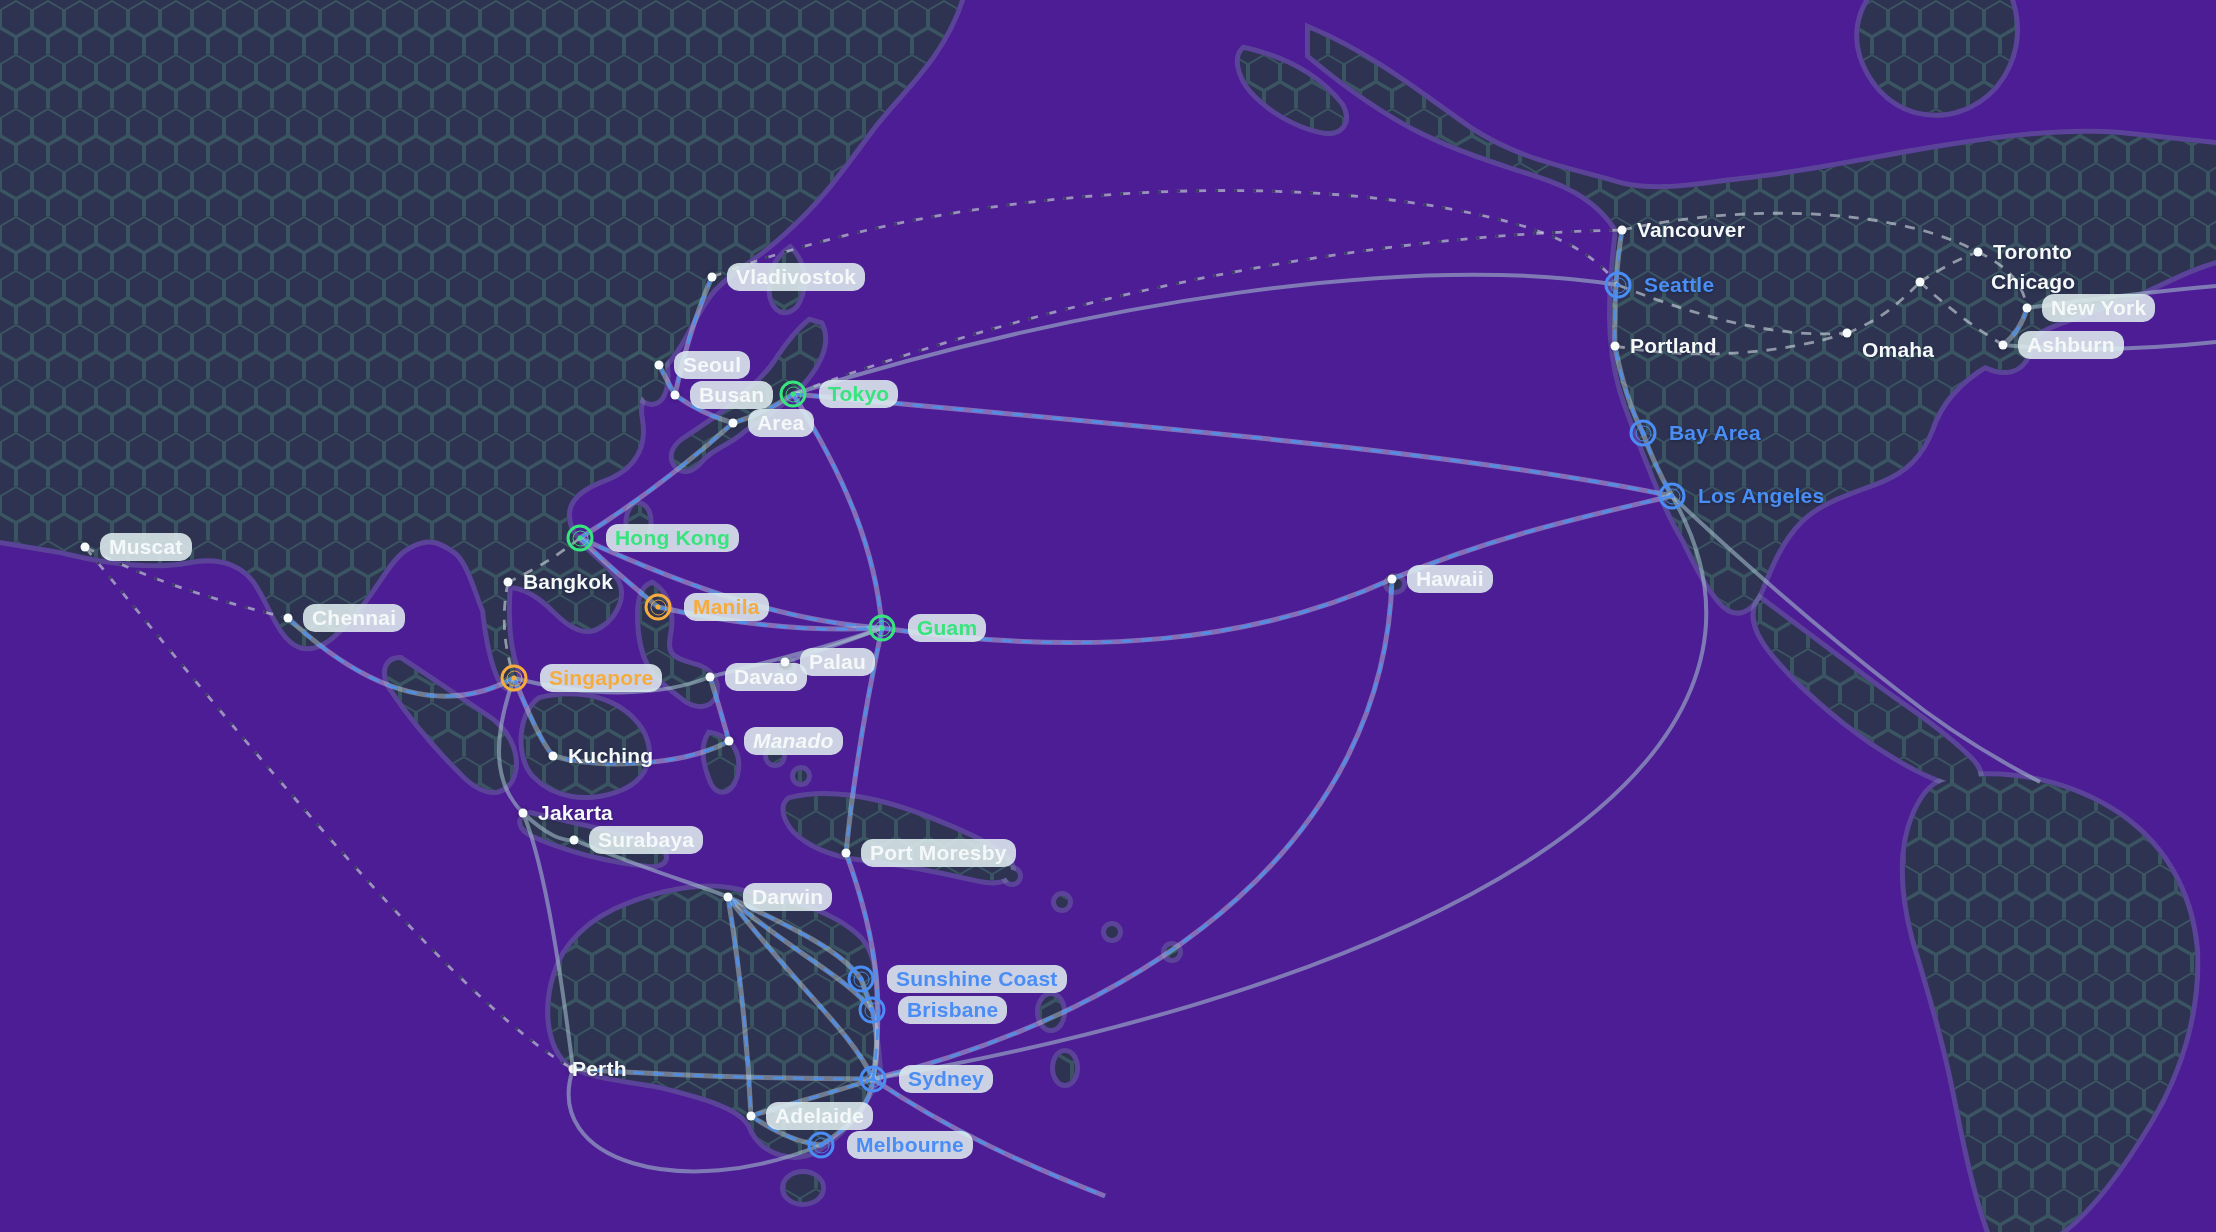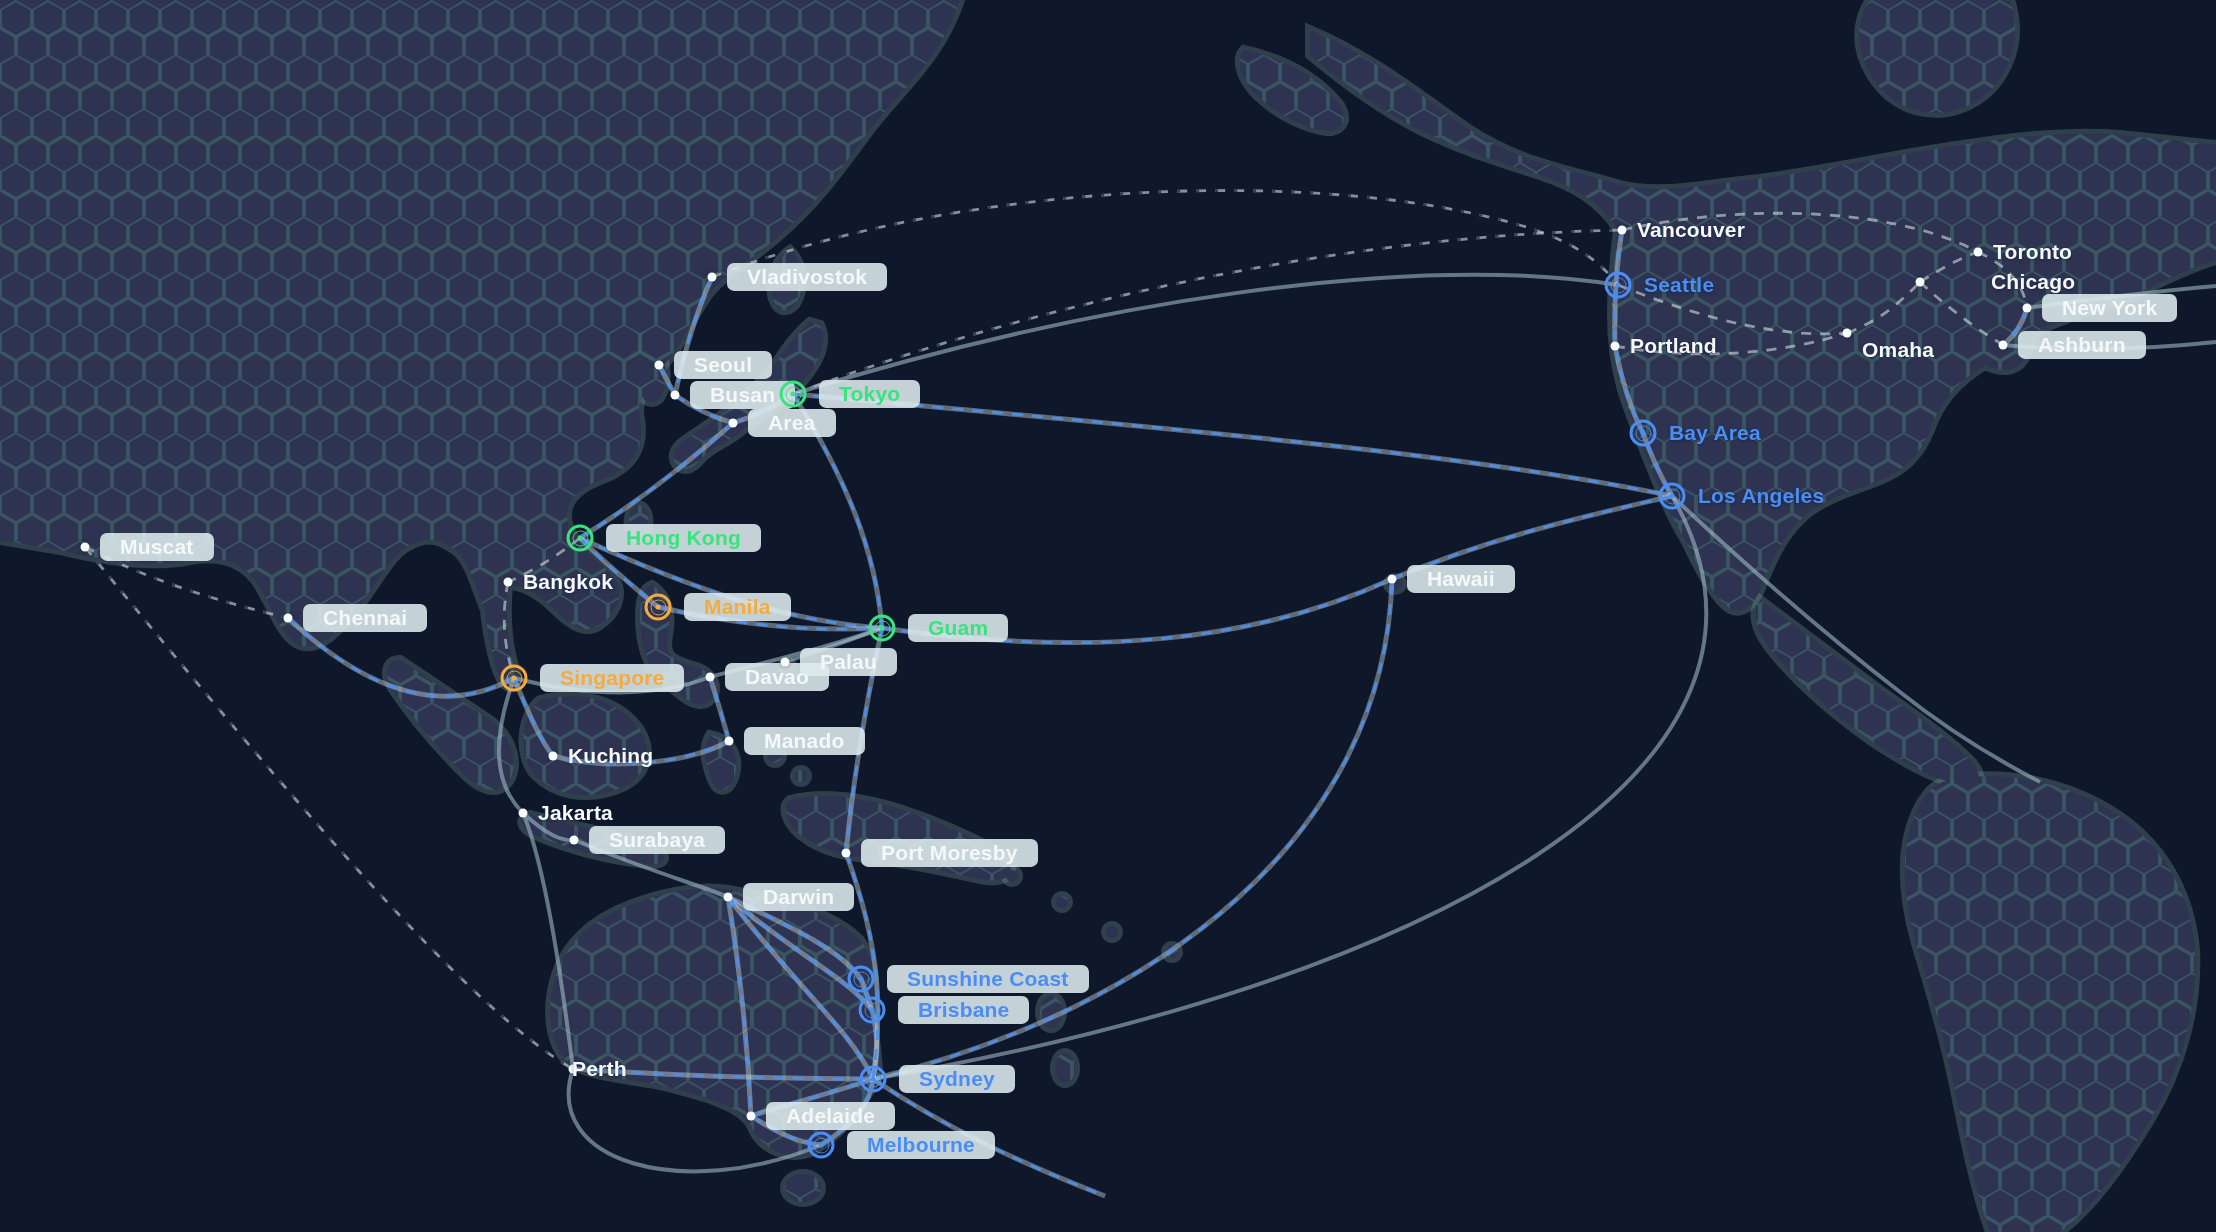--- a/index.html
+++ b/index.html
@@ -1,35 +1,35 @@
 <!DOCTYPE html>
 <html><head>
 <meta charset="utf-8">
 <style>
   html,body{margin:0;padding:0;}
   body{background:#4e7274;font-family:"Liberation Sans",sans-serif;}
-  .viewport{position:relative;width:2216px;height:1232px;overflow:hidden;background:#0f172a;}
+  .viewport{position:relative;width:2216px;height:1232px;overflow:hidden;background:#4c1d95;}
   svg.map-canvas{position:absolute;left:0;top:0;}
   
   .cable-under{fill:none;stroke:#cfe0e6;stroke-opacity:.42;stroke-width:5;}
   .cable-solid{fill:none;stroke:#a9c6d2;stroke-opacity:.55;stroke-width:4;}
   .cable-blue{fill:none;stroke:#4f8fe8;stroke-width:2.8;stroke-dasharray:11 9;stroke-opacity:.95;}
   .cable-grey{fill:none;stroke:#c6d0d5;stroke-opacity:.65;stroke-width:2.8;stroke-dasharray:10 9;}
   .cable-dark{fill:none;stroke:#2c3252;stroke-width:2.8;stroke-dasharray:3 16;stroke-opacity:.9;}
   
   .hub{position:absolute;width:27px;height:27px;border:3px solid currentColor;border-radius:50%;
        transform:translate(-50%,-50%);box-sizing:border-box;display:flex;align-items:center;justify-content:center;}
   .hub::before{content:"";position:absolute;width:14px;height:14px;border:1.5px solid currentColor;border-radius:50%;opacity:.9;}
   .hub::after{content:"";width:5px;height:5px;border-radius:50%;background:currentColor;}
   .dot{position:absolute;width:9px;height:9px;border-radius:50%;background:#f6fafa;
        transform:translate(-50%,-50%);box-shadow:0 0 4px rgba(10,20,30,.4);}
   .city-label{position:absolute;transform:translateY(-50%);font-size:21px;font-weight:600;
        white-space:nowrap;letter-spacing:.2px;line-height:1.25;}
   .city-label.plain{text-shadow:0 1px 3px rgba(10,20,40,.45);}
-  .city-label.halo{background:rgba(222,236,238,.88);padding:1px 20px;border-radius:7px;}
+  .city-label.halo{background:rgba(222,236,238,.88);padding:1px 9px;border-radius:12px;}
 </style>
 </head>
 <body>
 
 <div class="viewport">
 
   <svg class="map-canvas" width="2216" height="1232" viewBox="0 0 2216 1232">
     <defs>
       <pattern id="hexpat" width="32" height="54" patternUnits="userSpaceOnUse">
         <path d="M16,1 L31,9.75 L31,27.25 L16,36 L1,27.25 L1,9.75 Z" fill="none" stroke="#3c5a64" stroke-width="2" opacity="0.85"></path>
@@ -313,21 +313,21 @@
       <div class="city-label halo" style="left: 684px; top: 607px; color: rgb(245, 171, 61);">Manila</div>
       <div class="hub" style="left: 882px; top: 628px; color: rgb(56, 228, 125);"></div>
       <div class="city-label halo" style="left: 908px; top: 628px; color: rgb(56, 228, 125);">Guam</div>
       <div class="hub" style="left: 514px; top: 678px; color: rgb(245, 171, 61);"></div>
       <div class="city-label halo" style="left: 540px; top: 678px; color: rgb(245, 171, 61);">Singapore</div>
       <div class="dot" style="left: 710px; top: 677px;"></div>
       <div class="city-label halo" style="left: 725px; top: 677px; color: rgb(244, 248, 248);">Davao</div>
       <div class="dot" style="left: 785px; top: 662px;"></div>
       <div class="city-label halo" style="left: 800px; top: 662px; color: rgb(244, 248, 248);">Palau</div>
       <div class="dot" style="left: 729px; top: 741px;"></div>
-      <div class="city-label halo" style="left: 744px; top: 741px; color: rgb(244, 248, 248);">Manado</div>
+      <div class="city-label halo" style="left: 744px; top: 741px; color: rgb(244, 248, 248); font-style: italic;">Manado</div>
       <div class="dot" style="left: 553px; top: 756px;"></div>
       <div class="city-label plain" style="left: 568px; top: 756px; color: rgb(244, 248, 248);">Kuching</div>
       <div class="dot" style="left: 523px; top: 813px;"></div>
       <div class="city-label plain" style="left: 538px; top: 813px; color: rgb(244, 248, 248);">Jakarta</div>
       <div class="dot" style="left: 574px; top: 840px;"></div>
       <div class="city-label halo" style="left: 589px; top: 840px; color: rgb(244, 248, 248); text-align: center;">Surabaya</div>
       <div class="dot" style="left: 846px; top: 853px;"></div>
       <div class="city-label halo" style="left: 861px; top: 853px; color: rgb(244, 248, 248);">Port Moresby</div>
       <div class="dot" style="left: 728px; top: 897px;"></div>
       <div class="city-label halo" style="left: 743px; top: 897px; color: rgb(244, 248, 248);">Darwin</div>

